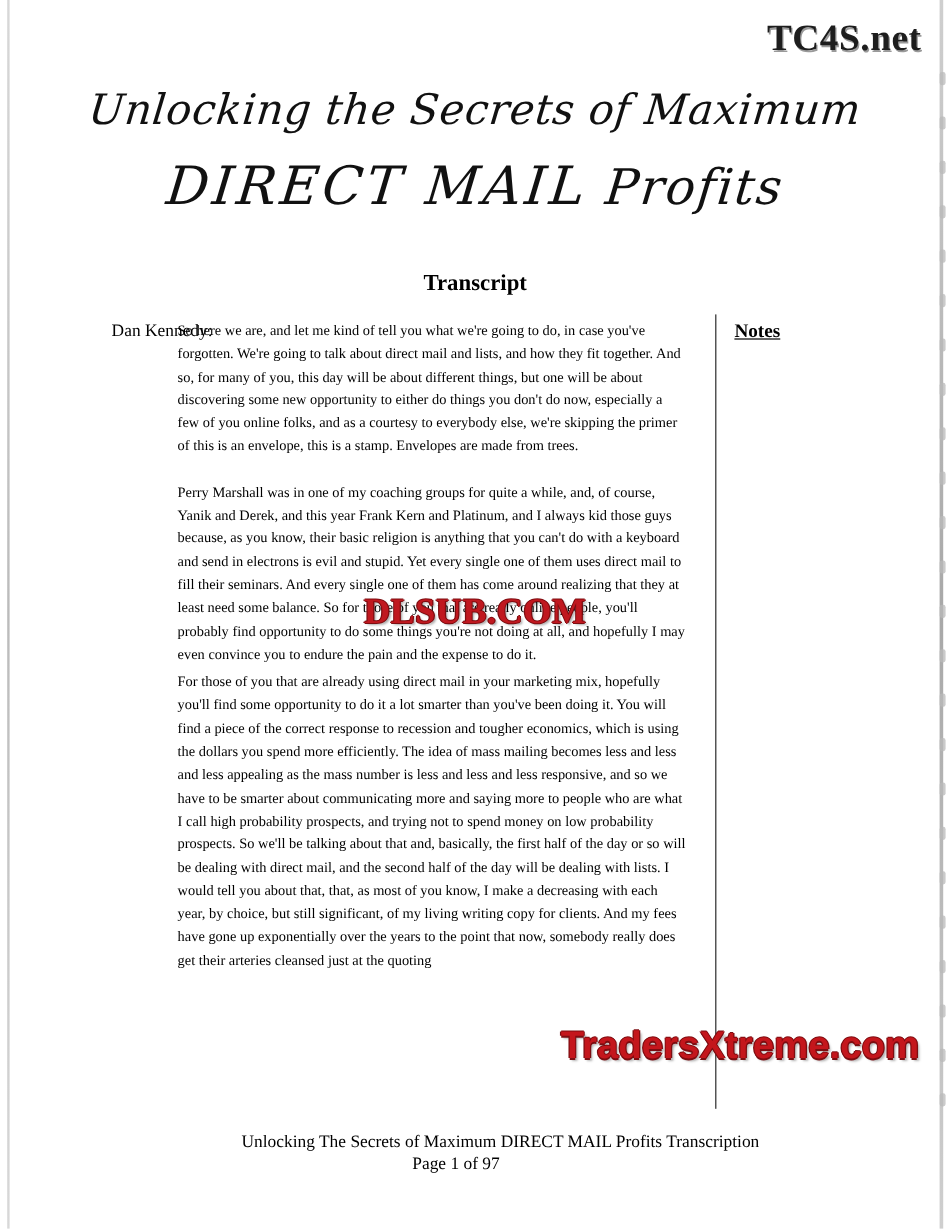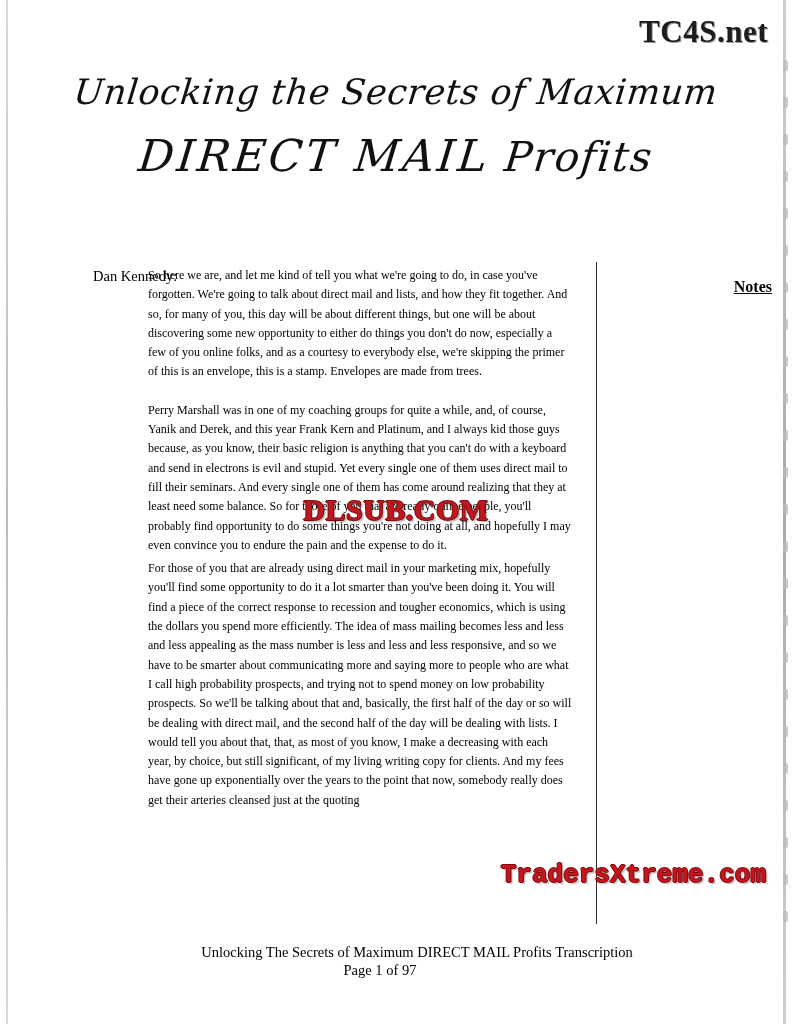--- a/index.html
+++ b/index.html
@@ -141,23 +141,23 @@
     position: absolute;
     left: 596px;
     top: 262px;
     width: 1px;
     height: 662px;
     background: #2b2b2b;
   }
   .notes-head {
     position: absolute;
     left: 612px;
-    top: 278px;
+    top: 268px;
     width: 160px;
-    text-align: right;
+    text-align: left;
     font-weight: bold;
     font-size: 16px;
     text-decoration: underline;
   }
 
   
   .footer-line1 {
     position: absolute;
     left: 0; right: 0;
     top: 944px;
@@ -191,23 +191,23 @@
        0 1px 0 #7d0d11,
        0 -1px 0 #7d0d11,
        2px 2px 2px rgba(0,0,0,.35);
     white-space: nowrap;
     text-align: right;
   }
   .traders {
     position: absolute;
     right: 26px;
     bottom: 8px;
-    font-family: Liberation Mono, monospace;
-    font-weight: bold;
-    font-size: 26px;
+    font-family: Liberation Sans, sans-serif;
+    font-weight: bold;
+    font-size: 32px;
     color: #c4161c;
     text-shadow:
        1px 0 0 #7d0d11,
       -1px 0 0 #7d0d11,
        0 1px 0 #7d0d11,
        0 -1px 0 #7d0d11,
        2px 2px 2px rgba(0,0,0,.3);
   }
 </style>
 </head>
@@ -244,20 +244,21 @@
       <span></span>
   </div>
 
   <div class="tc4s">TC4S.net</div>
 
   <div class="title-block">
     <div class="title-line1">Unlocking the Secrets of Maximum</div>
     <div class="title-line2"><span class="caps">DIRECT MAIL</span><span> Profits</span></div>
   </div>
 
+  <div class="transcript-label">Transcript</div>
 
   <div class="speaker">Dan Kennedy:</div>
 
   <div class="body-col">
     <p>So here we are, and let me kind of tell you what we're going to do, in case you've forgotten.  We're going to talk about direct mail and lists, and how they fit together.  And so, for many of you, this day will be about different things, but one will be about discovering some new opportunity to either do things you don't do now, especially a few of you online folks, and as a courtesy to everybody else, we're skipping the primer of this is an envelope, this is a stamp.  Envelopes are made from trees.</p>
     <p class="tight">Perry Marshall was in one of my coaching groups for quite a while, and, of course, Yanik and Derek, and this year Frank Kern and Platinum, and I always kid those guys because, as you know, their basic religion is anything that you can't do with a keyboard and send in electrons is evil and stupid.  Yet every single one of them uses direct mail to fill their seminars.  And every single one of them has come around realizing that they at least need some balance.  So for those of you that are really online people, you'll probably find opportunity to do some things you're not doing at all, and hopefully I may even convince you to endure the pain and the expense to do it.</p>
     <p>For those of you that are already using direct mail in your marketing mix, hopefully you'll find some opportunity to do it a lot smarter than you've been doing it.  You will find a piece of the correct response to recession and tougher economics, which is using the dollars you spend more efficiently.  The idea of mass mailing becomes less and less and less appealing as the mass number is less and less and less responsive, and so we have to be smarter about communicating more and saying more to people who are what I call high probability prospects, and trying not to spend money on low probability prospects.  So we'll be talking about that and, basically, the first half of the day or so will be dealing with direct mail, and the second half of the day will be dealing with lists.  I would tell you about that, that, as most of you know, I make a decreasing with each year, by choice, but still significant, of my living writing copy for clients.  And my fees have gone up exponentially over the years to the point that now, somebody really does get their arteries cleansed just at the quoting</p>
   </div>
 
   <div class="divider"></div>

